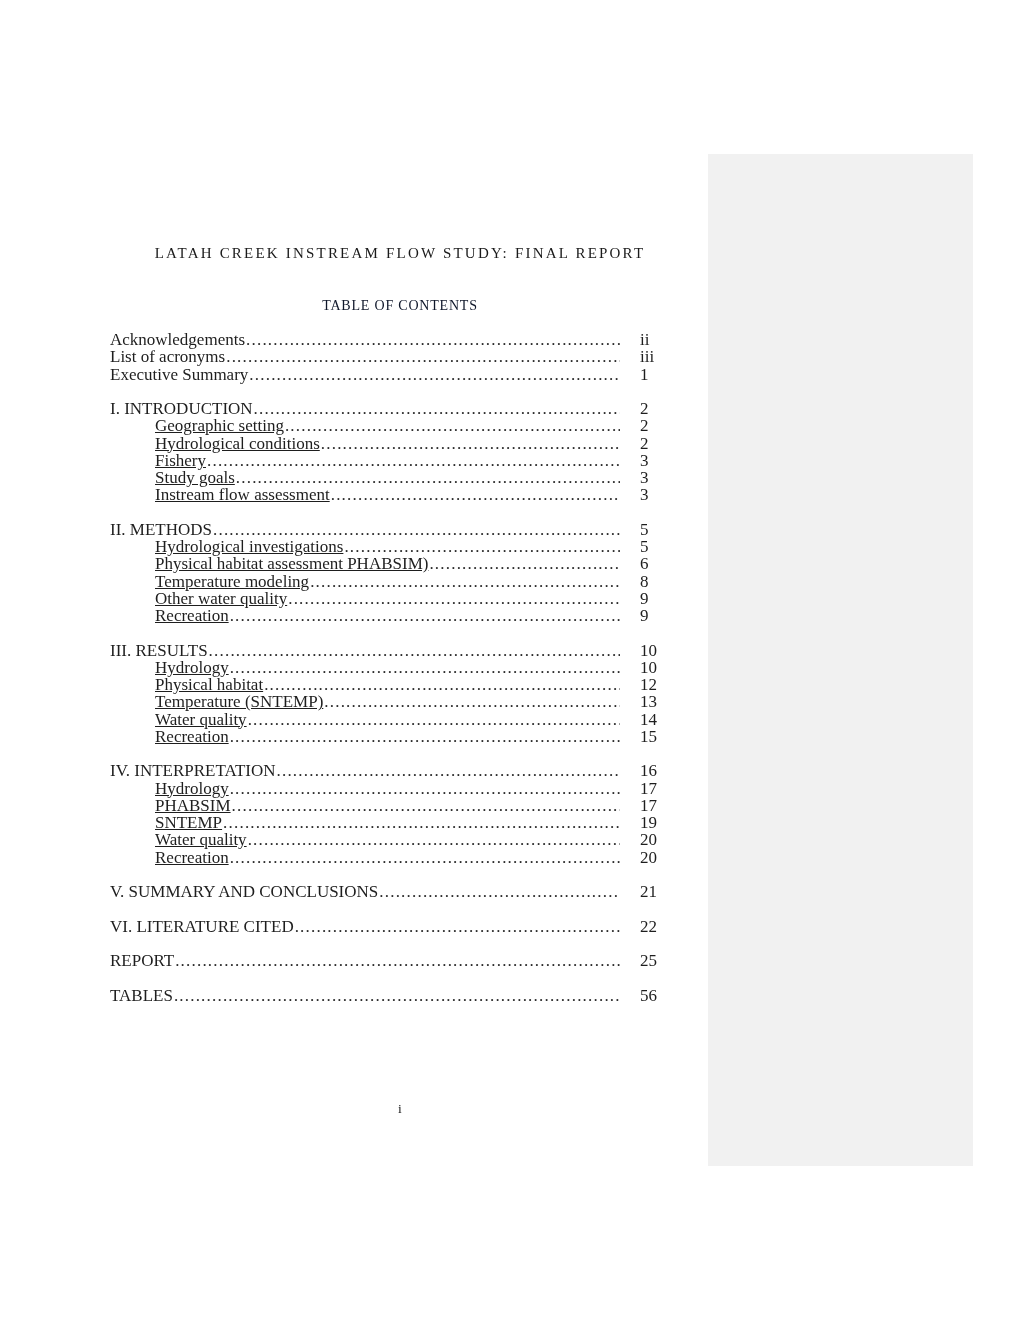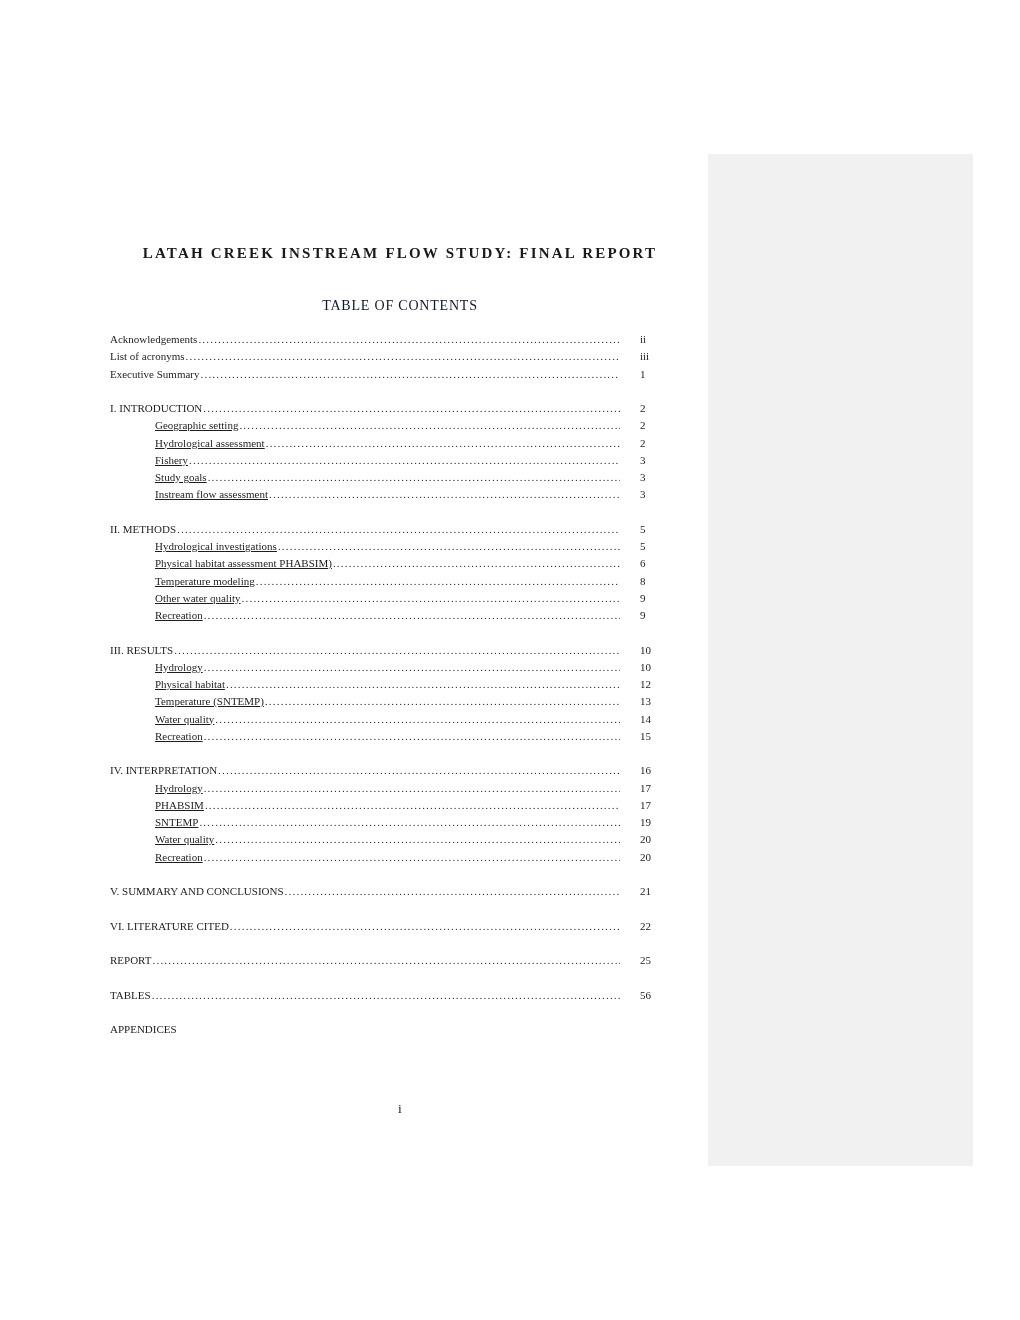--- a/index.html
+++ b/index.html
@@ -16,40 +16,40 @@
     left: 708px; top: 154px;
     width: 265px; height: 1012px;
     background: #f1f1f1;
   }
   .doc-title {
     position: absolute;
     left: 110px; top: 245px;
     width: 580px;
     text-align: center;
     font-size: 15px;
-    font-weight: bold;
+    font-weight: normal;
     letter-spacing: 2.2px;
     color: #1a1a1a;
     white-space: nowrap;
   }
   .toc-heading {
     position: absolute;
     left: 110px; top: 298px;
     width: 580px;
     text-align: center;
     font-size: 14px;
     letter-spacing: 0.8px;
     color: #0f172a;
     white-space: nowrap;
   }
   .toc {
     position: absolute;
     left: 110px; top: 331px;
     width: 580px;
-    font-size: 11px;
+    font-size: 17px;
   }
   .row {
     display: flex;
     align-items: baseline;
     height: 17.25px;
     line-height: 17.25px;
     white-space: nowrap;
   }
   .row.indent .label { padding-left: 45px; text-decoration: underline; }
   .label { flex: 0 0 auto; }
@@ -108,21 +108,21 @@
     <span class="num">2</span>
   </div>
 
   <div class="row indent">
     <span class="label">Geographic setting</span>
     <span class="leader">................................................................................................................................................................</span>
     <span class="num">2</span>
   </div>
 
   <div class="row indent">
-    <span class="label">Hydrological assessment</span>
+    <span class="label">Hydrological conditions</span>
     <span class="leader">................................................................................................................................................................</span>
     <span class="num">2</span>
   </div>
 
   <div class="row indent">
     <span class="label">Fishery</span>
     <span class="leader">................................................................................................................................................................</span>
     <span class="num">3</span>
   </div>
 
@@ -263,20 +263,15 @@
     <span class="leader">................................................................................................................................................................</span>
     <span class="num">25</span>
   </div>
 <div class="spacer"></div>
   <div class="row">
     <span class="label">TABLES</span>
     <span class="leader">................................................................................................................................................................</span>
     <span class="num">56</span>
   </div>
 <div class="spacer"></div>
-  <div class="row">
-    <span class="label">APPENDICES</span>
-    <span class="leader"></span>
-    <span class="num"></span>
-  </div>
 </div>
 
 <div class="folio">i</div>
 
 </body></html>

